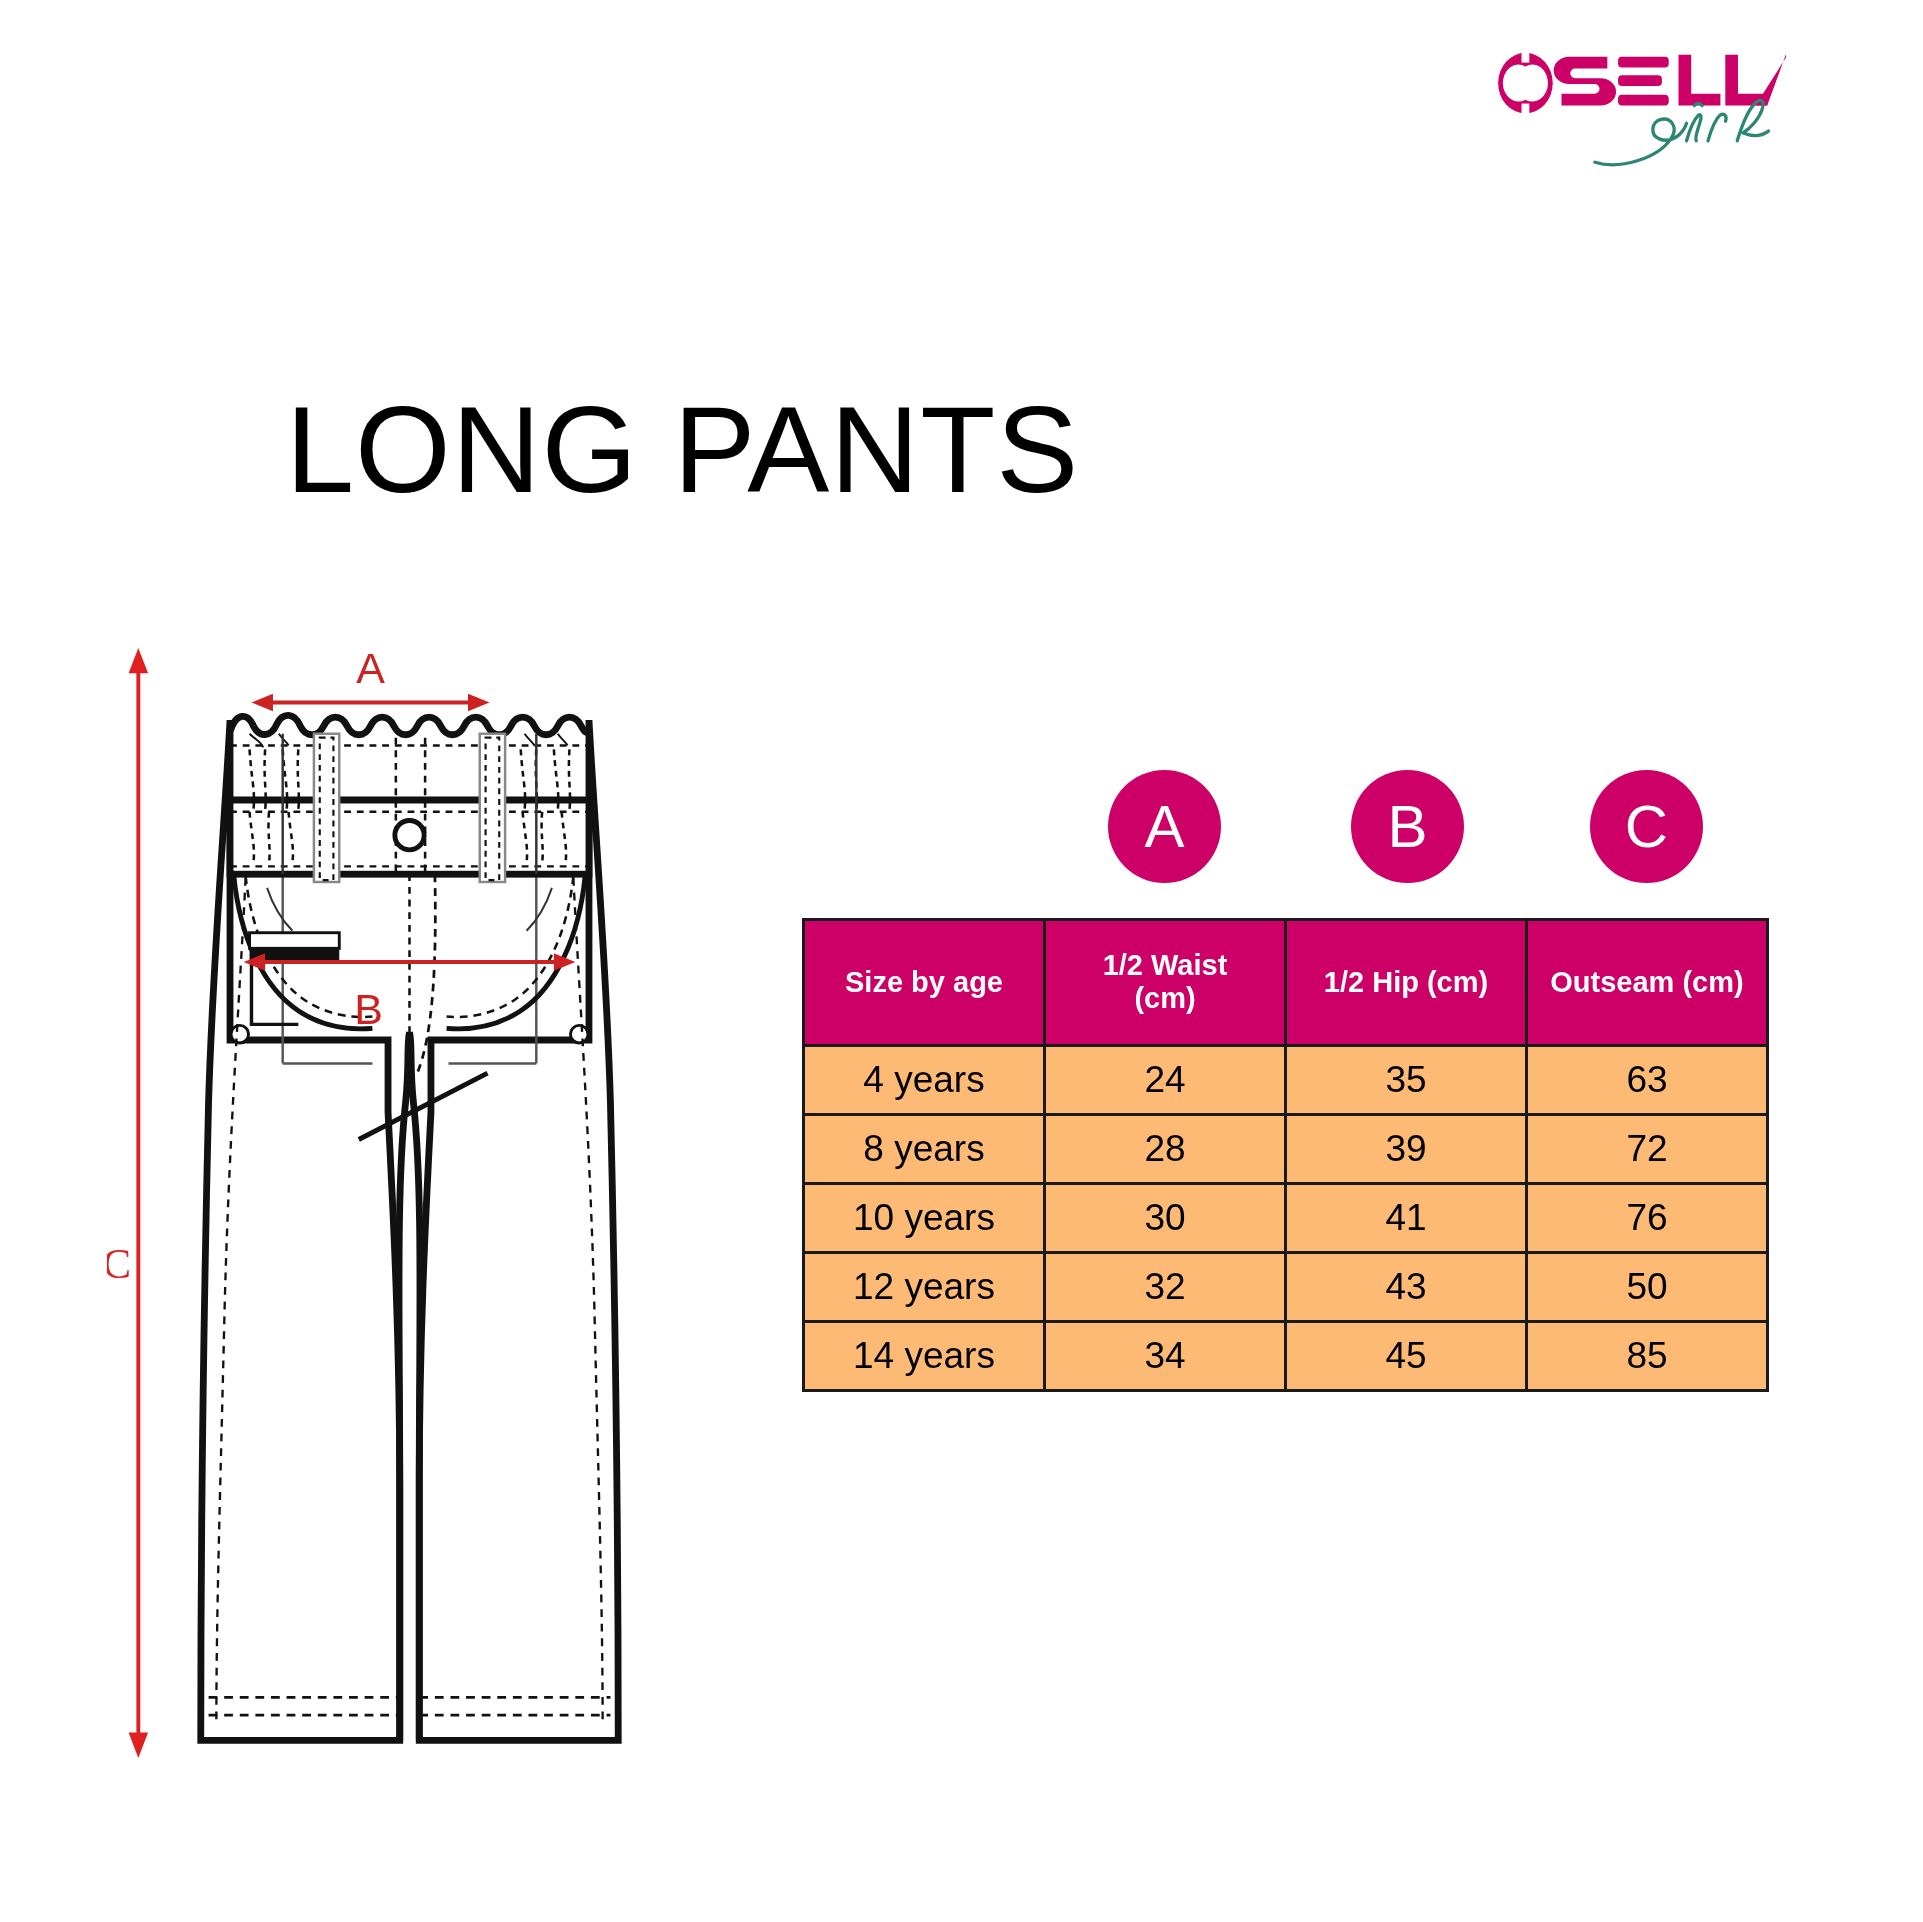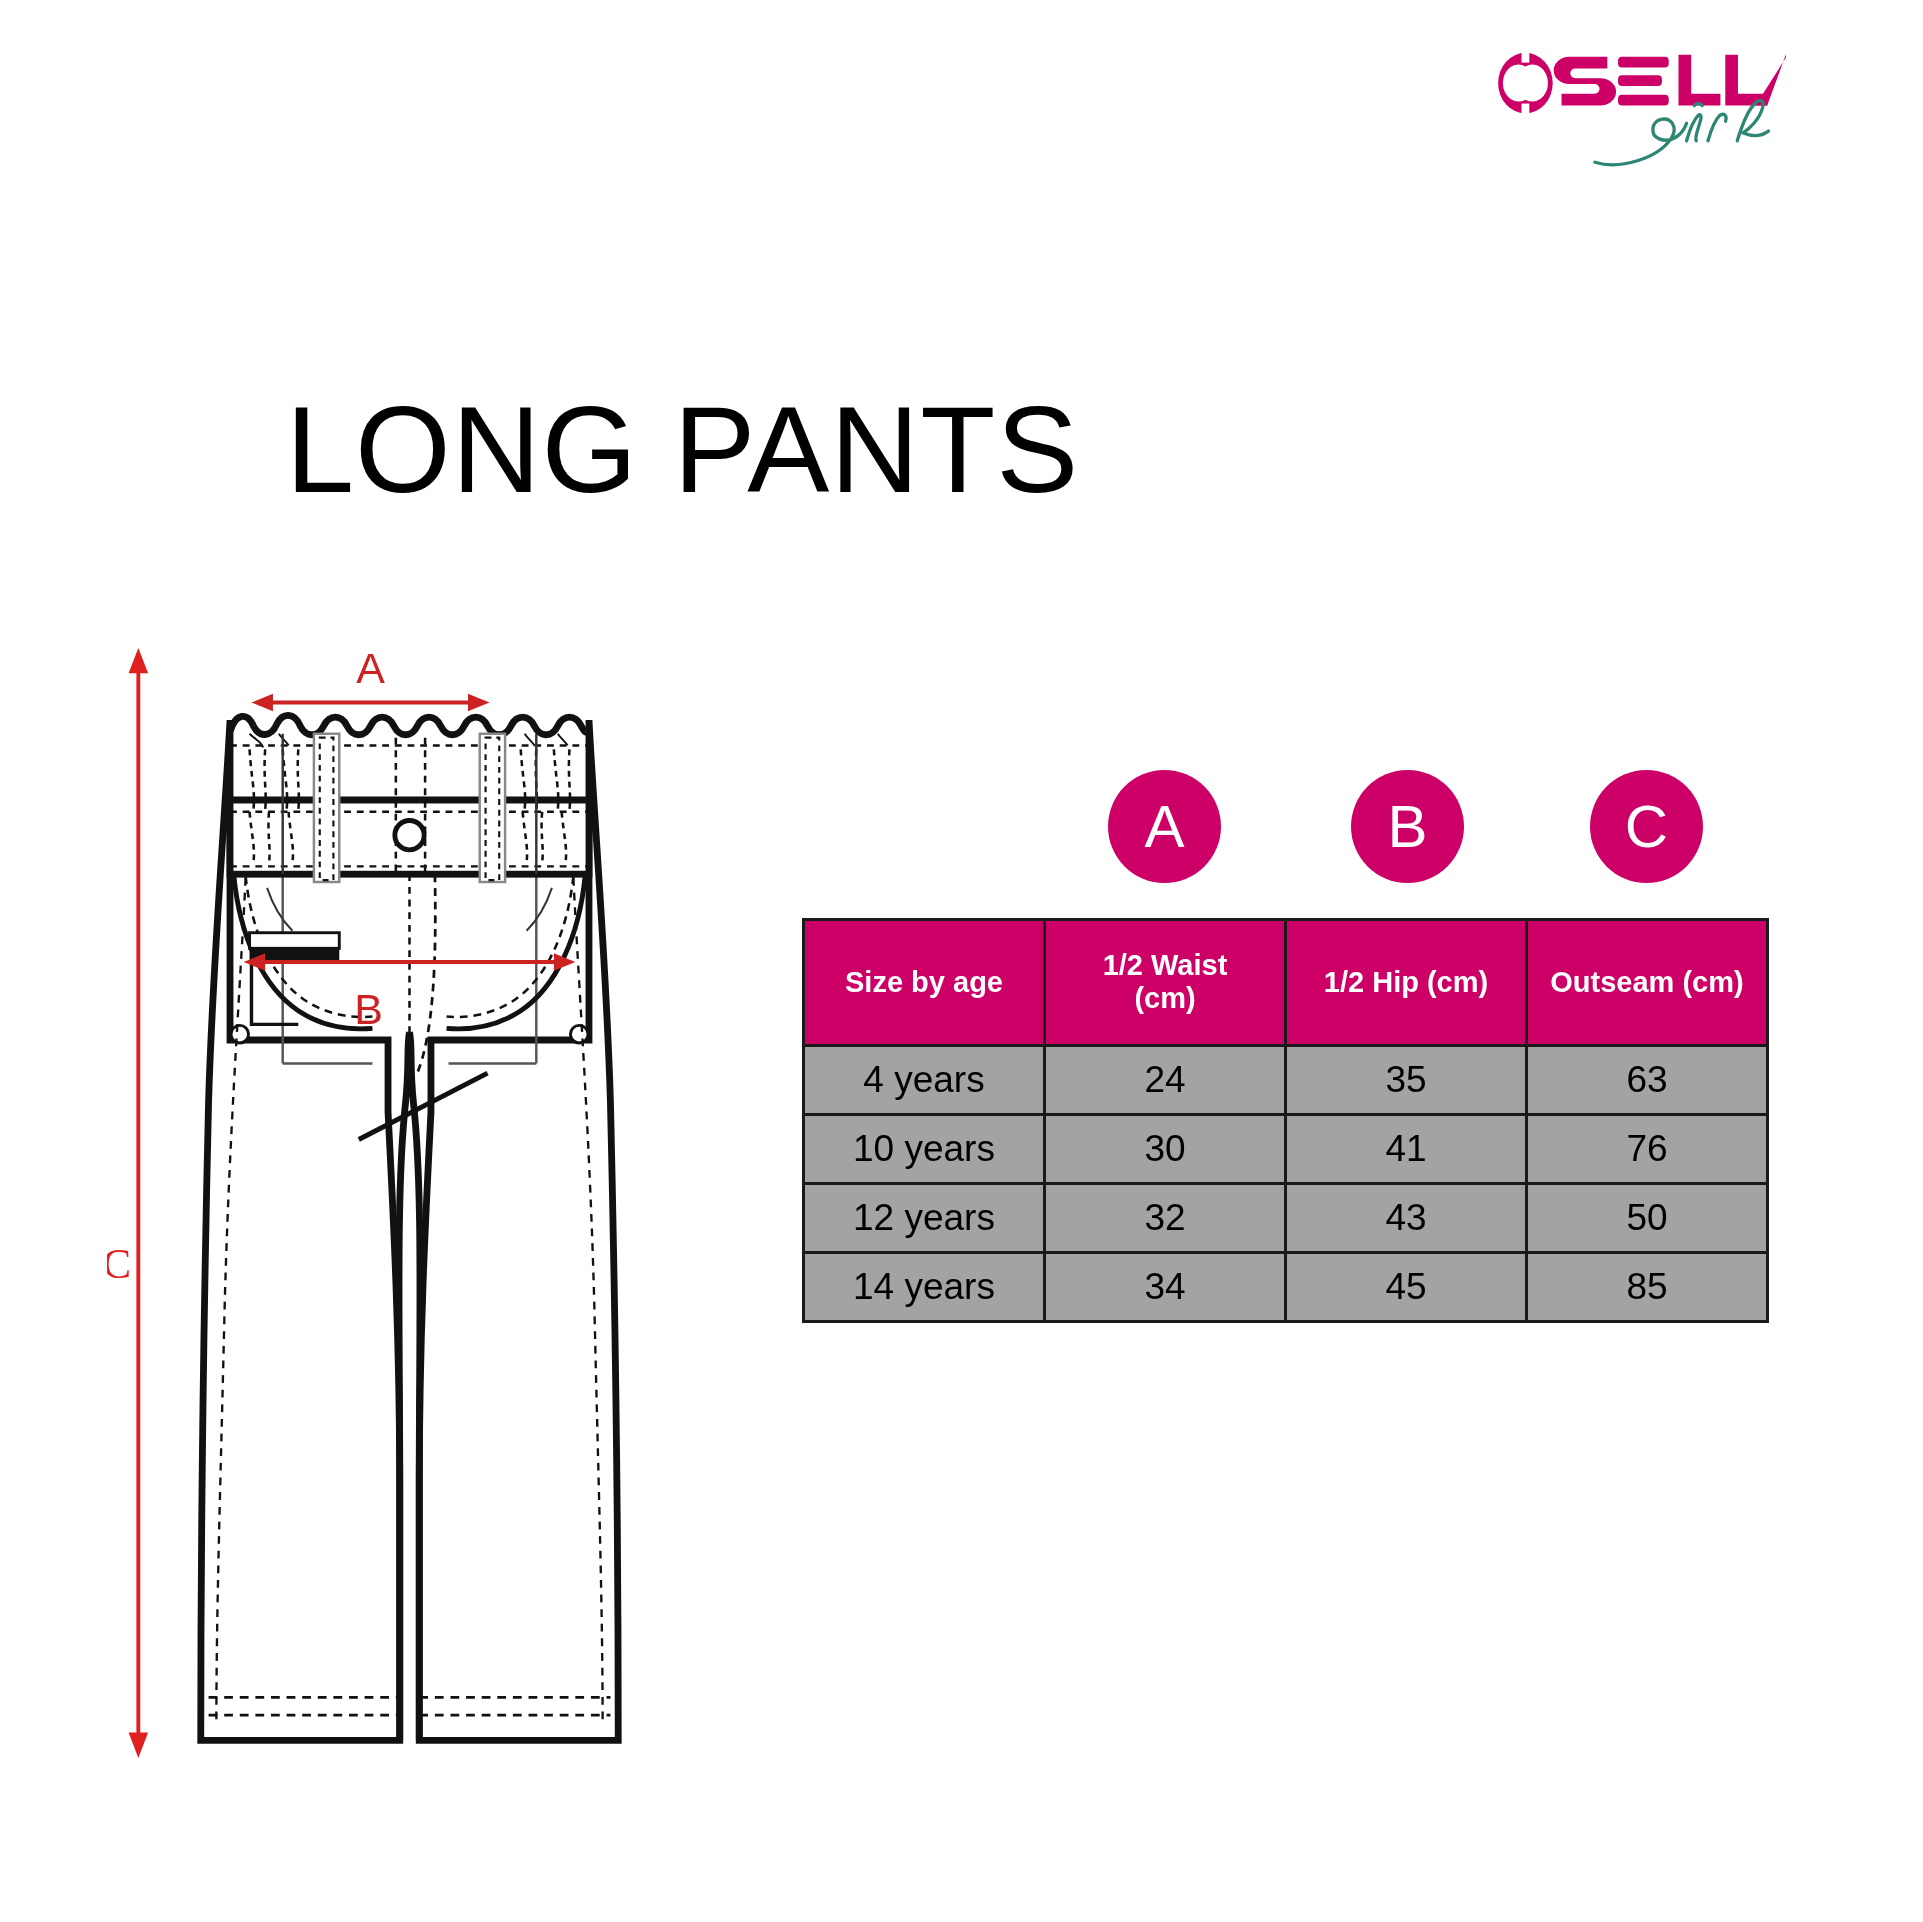--- a/index.html
+++ b/index.html
@@ -105,21 +105,21 @@
   table#size-table thead th {
     background: #CC0066;
     color: #ffffff;
     font-size: 29px;
     font-weight: 700;
     height: 115px;
     padding: 3.9px 5.9px;
     line-height: 1.15;
   }
   table#size-table tbody td {
-    background: #a3a3a3;
+    background: #fdba74;
     color: #000000;
     font-size: 37px;
     font-weight: 400;
     height: 66px;
     padding: 0 3.9px;
     line-height: 1;
   }
   col.c-age  { width: 226px; }
   col.c-wst  { width: 226px; }
   col.c-hip  { width: 226px; }
@@ -356,20 +356,26 @@
       </tr>
     </thead>
     <tbody>
       <tr>
         <td>4 years</td>
         <td>24</td>
         <td>35</td>
         <td>63</td>
       </tr>
       <tr>
+        <td>8 years</td>
+        <td>28</td>
+        <td>39</td>
+        <td>72</td>
+      </tr>
+      <tr>
         <td>10 years</td>
         <td>30</td>
         <td>41</td>
         <td>76</td>
       </tr>
       <tr>
         <td>12 years</td>
         <td>32</td>
         <td>43</td>
         <td>50</td>

